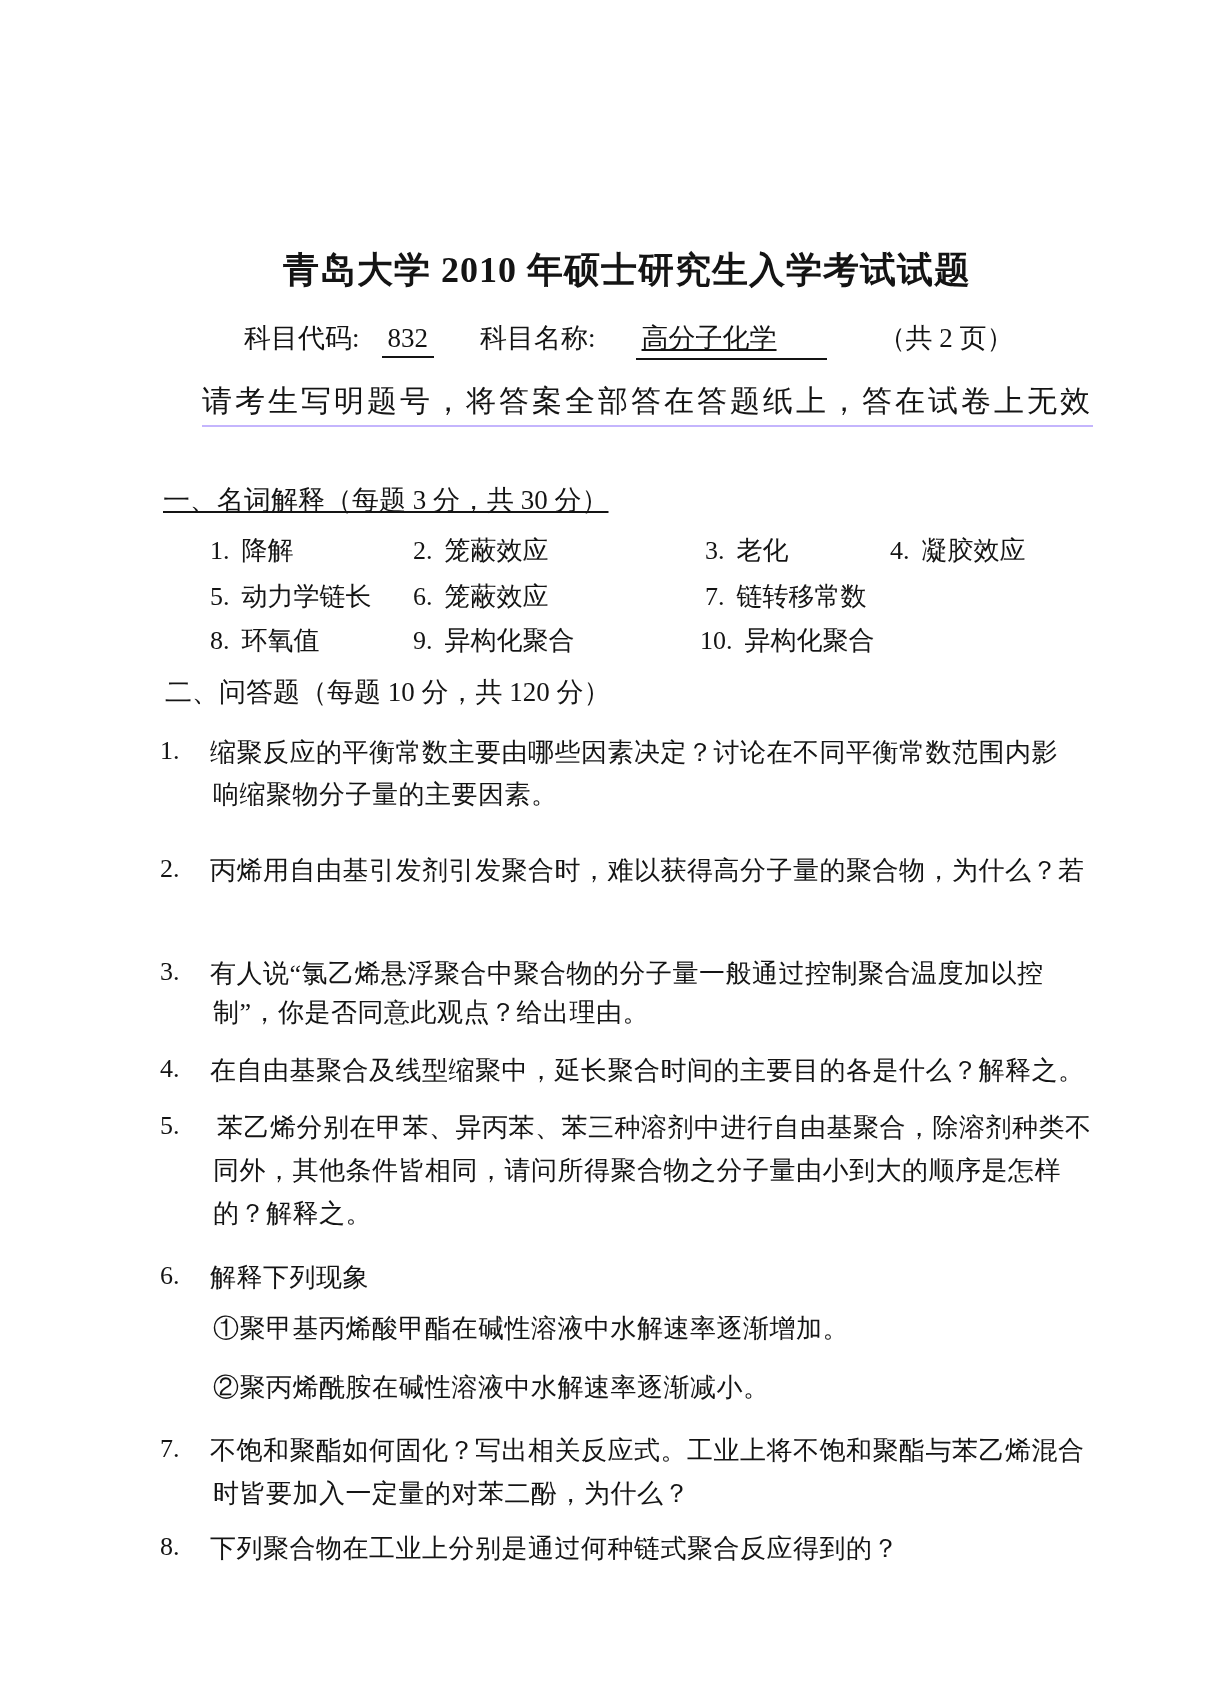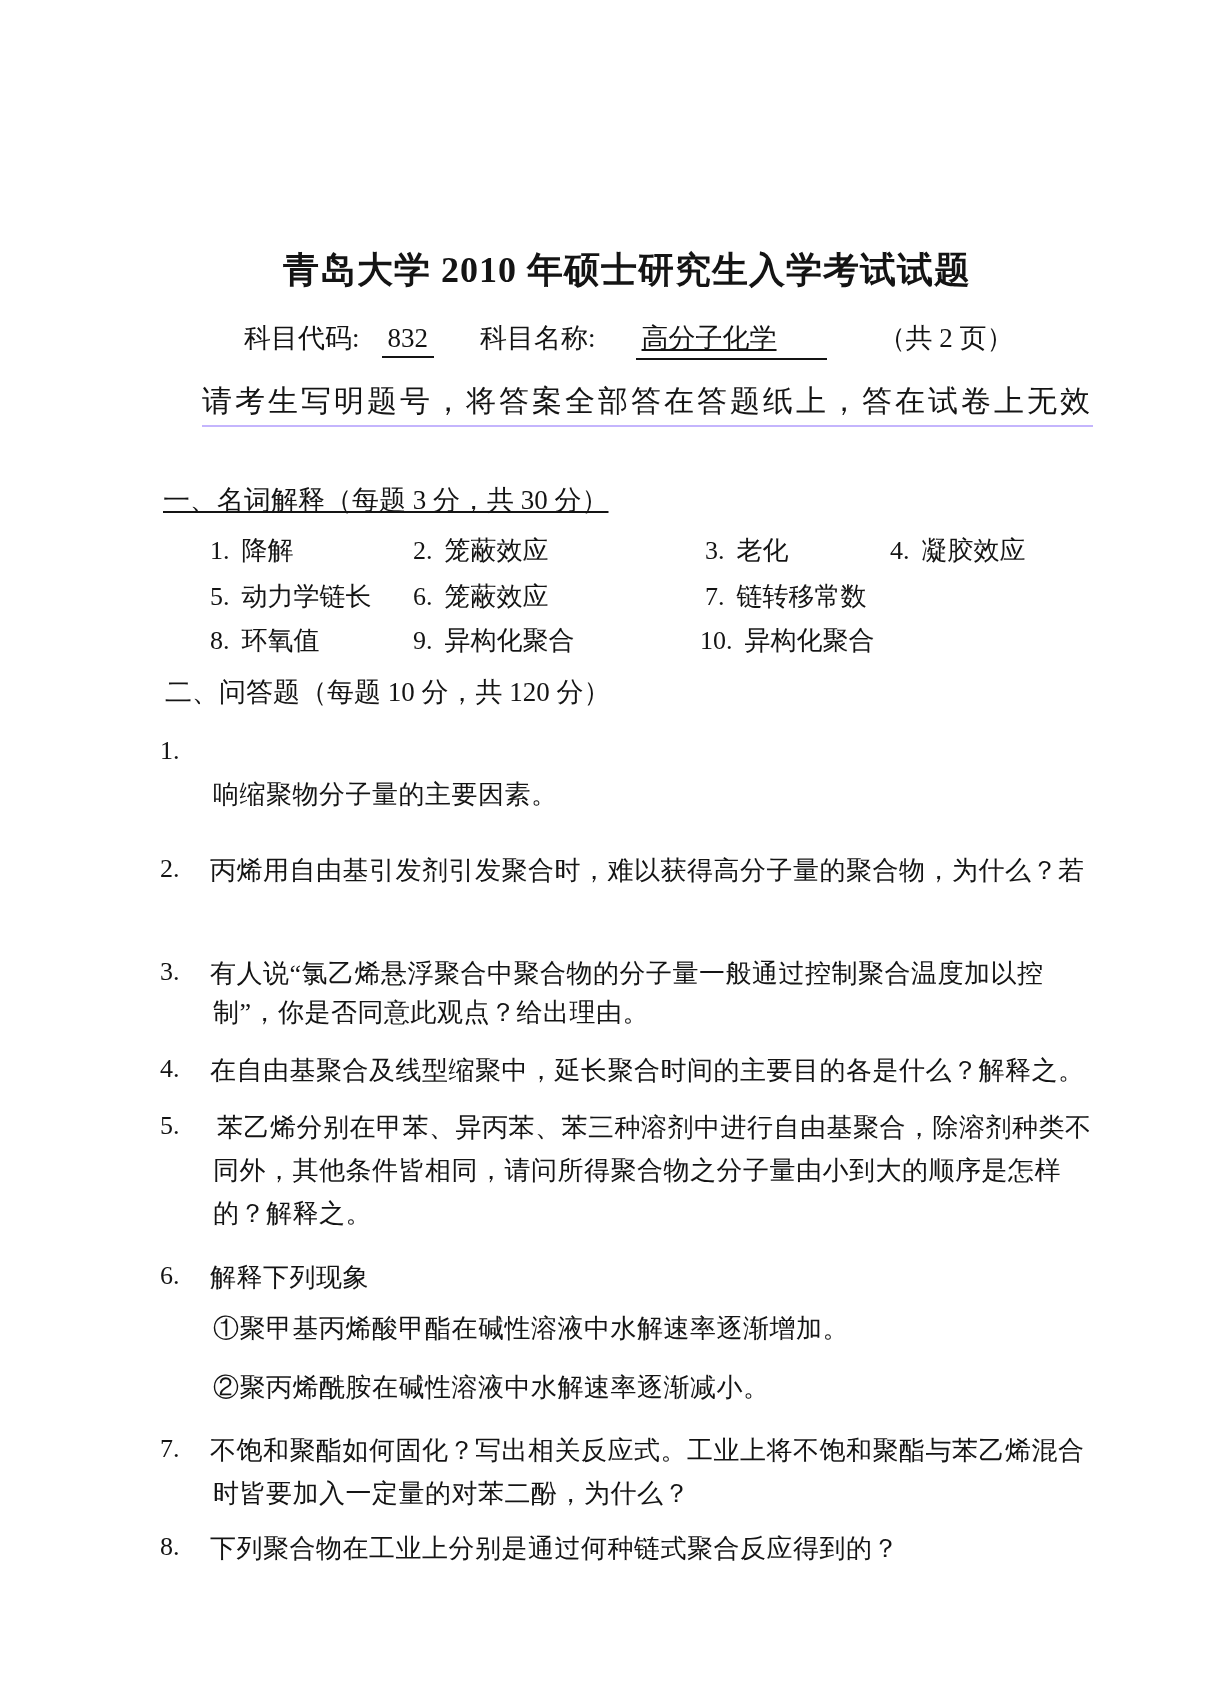--- a/index.html
+++ b/index.html
@@ -112,20 +112,21 @@
     <span>异构化聚合</span>
   </div>
   <div class="abs term" style="left:700px; top:623px;">
     <span class="term-no">10.</span>
     <span>异构化聚合</span>
   </div>
 
   <div class="abs section-heading" style="left:165px; top:674px;">二、问答题（每题 10 分，共 120 分）</div>
 
   <div class="abs qno" style="left:160px; top:736px;">1.</div>
+  <div class="abs qline" style="left:210px; top:736px;">缩聚反应的平衡常数主要由哪些因素决定？讨论在不同平衡常数范围内影</div>
   <div class="abs qline" style="left:213px; top:778px;">响缩聚物分子量的主要因素。</div>
 
   <div class="abs qno" style="left:160px; top:854px;">2.</div>
   <div class="abs qline" style="left:210px; top:854px;">丙烯用自由基引发剂引发聚合时，难以获得高分子量的聚合物，为什么？若</div>
 
   <div class="abs qno" style="left:160px; top:957px;">3.</div>
   <div class="abs qline" style="left:210px; top:957px;">有人说“氯乙烯悬浮聚合中聚合物的分子量一般通过控制聚合温度加以控</div>
   <div class="abs qline" style="left:213px; top:996px;">制”，你是否同意此观点？给出理由。</div>
 
   <div class="abs qno" style="left:160px; top:1054px;">4.</div>

